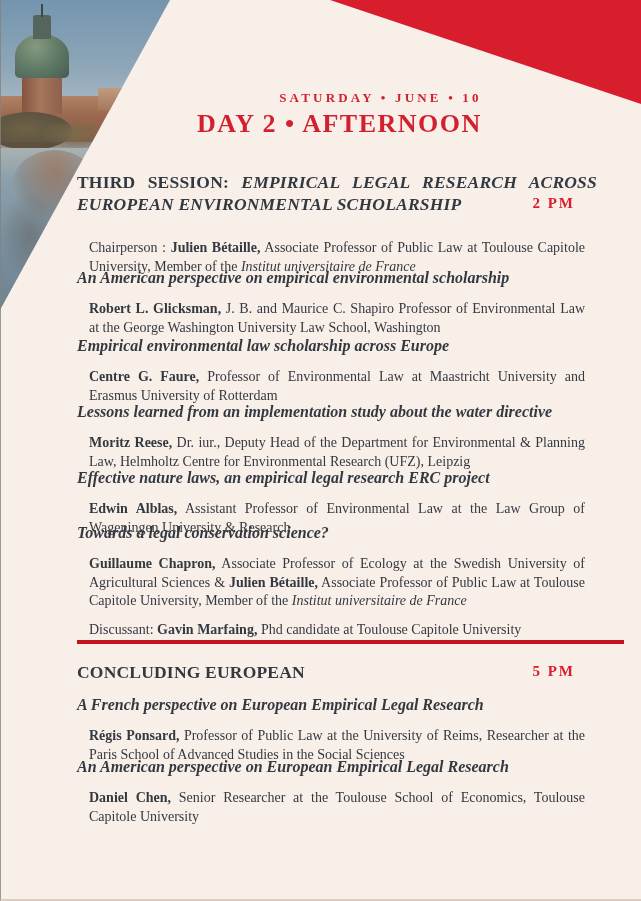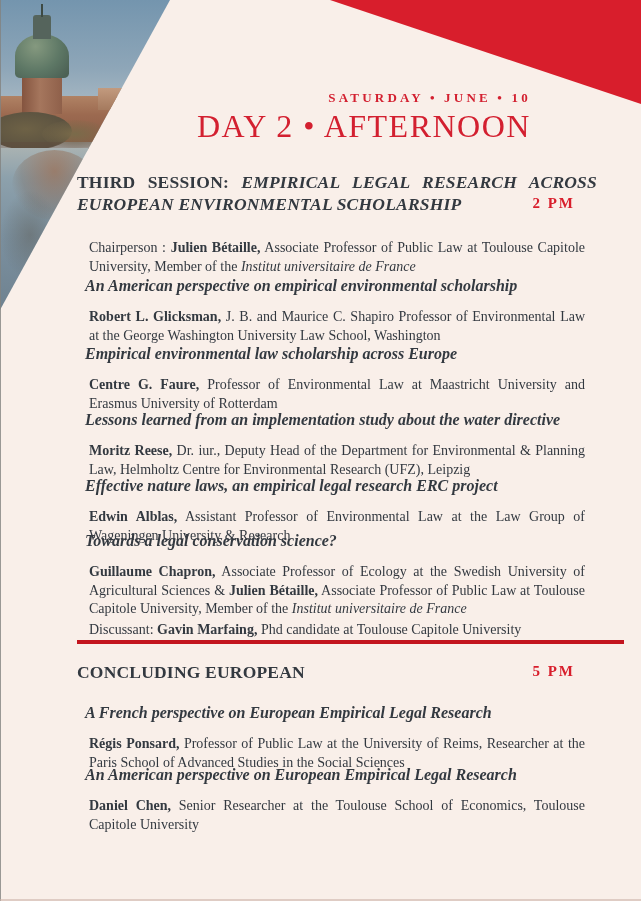--- a/index.html
+++ b/index.html
@@ -42,36 +42,36 @@
   .ph-cross{left:41px;top:4px;width:2px;height:13px;background:#3d4a44;}
   .ph-shore{left:0;top:142px;right:0;height:7px;background:rgba(96,75,62,.45);}
   
   .red-triangle{position:absolute;left:330px;top:0;width:311px;height:104px;
     background:var(--accent_red);
     clip-path:polygon(0 0,100% 0,100% 100%);}
   
   .header{position:absolute;left:197px;top:90px;}
   .eyebrow{color:var(--heading_red);font-weight:700;font-size:13px;
     letter-spacing:3.2px;white-space:nowrap;text-align:right;}
-  .day-title{margin:4px 0 0 0;color:var(--heading_red);font-weight:400;
-    font-size:32px;letter-spacing:1.5px;white-space:nowrap;line-height:1.05;}
+  .day-title{margin:4px 0 0 0;color:var(--heading_red);font-weight:700;
+    font-size:26px;letter-spacing:1.5px;white-space:nowrap;line-height:1.05;}
   
   .content{position:absolute;left:77px;top:0;width:520px;height:100%;}
   .blk{position:absolute;left:0;width:520px;}
   .para{margin:12px;font-size:14px;line-height:18.5px;text-align:justify;}
   .seg-r{font-weight:400;}
   .seg-b{font-weight:700;}
   .seg-i{font-style:italic;}
   .seg-bi{font-weight:700;font-style:italic;}
   .sess-title{margin:0;font-size:17.5px;line-height:22px;text-align:justify;
     letter-spacing:.2px;}
   .time{position:absolute;color:var(--accent_red);font-weight:700;
     font-size:15px;letter-spacing:2px;white-space:nowrap;}
   .sess-time{right:22px;top:24px;margin-left:24px;}
-  .talk-title{margin:8px;font-size:16px;line-height:20px;font-weight:700;
+  .talk-title{margin:0;font-size:16px;line-height:20px;font-weight:700;
     font-style:italic;white-space:nowrap;}
   .divider{position:absolute;left:0;top:640px;width:547px;height:4px;
     background:var(--divider_red);}
   .concl-head{height:22px;}
   .concl-title{margin:0;font-size:17.5px;line-height:22px;font-weight:700;
     letter-spacing:.2px;}
   .concl-time{right:22px;top:2px;}
   
   .edge-left{position:absolute;left:0;top:0;width:1px;height:100%;
     background:rgba(130,130,128,.8);z-index:9;}

